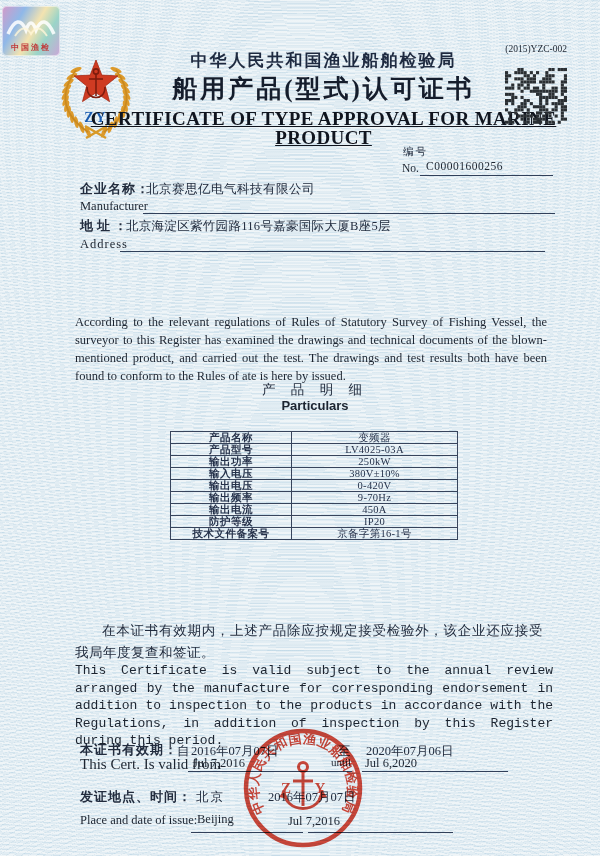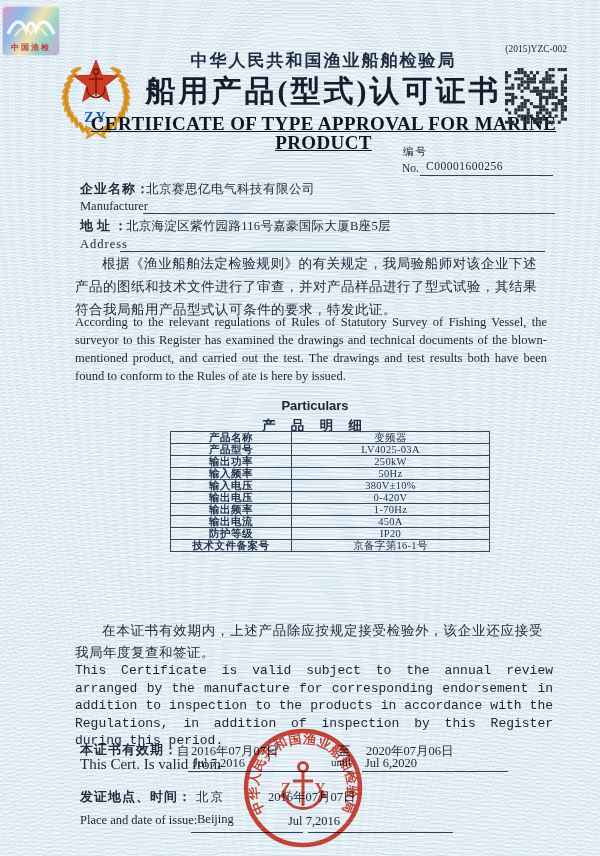--- a/index.html
+++ b/index.html
@@ -9,31 +9,31 @@
     background-image:
       repeating-radial-gradient(ellipse 130% 45% at 50% -12%, rgba(125,175,205,.16) 0 1px, rgba(255,255,255,0) 1px 5px),
       repeating-radial-gradient(ellipse 130% 45% at 50% 112%, rgba(125,175,205,.14) 0 1px, rgba(255,255,255,0) 1px 6px),
       repeating-linear-gradient(2deg, rgba(255,255,255,.25) 0 2px, rgba(205,225,238,.25) 2px 4px);
     font-family:"Liberation Serif","DejaVu Serif",serif;
     color:#1f2a3d;
   }
   .abs{position:absolute;}
   .zh{color:#222c3e;}
   .en{color:#1c2430;}
-  .b{font-weight:bold;margin-top:36px;}
+  .b{font-weight:normal;}
   .rule{position:absolute;border-bottom:1.4px solid #31405a;height:0;}
   .hdr{position:absolute;left:55px;right:8px;top:52px;text-align:center;line-height:1;}
   .hdr .l1{font-size:17px;letter-spacing:2px;font-weight:bold;color:#1e2a40;}
   .hdr .l2{font-size:9px;font-weight:bold;letter-spacing:.2px;margin-top:9px;color:#17202f;}
-  .hdr .l3{font-size:30px;font-weight:bold;letter-spacing:3px;margin-top:7px;color:#151d2c;}
+  .hdr .l3{font-size:25px;font-weight:bold;letter-spacing:3px;margin-top:7px;color:#151d2c;}
   .hdr .l4{font-size:19px;font-weight:bold;letter-spacing:.4px;margin-top:8px;color:#10151f;text-decoration:underline;}
   .para{position:absolute;text-align:justify;}
   .para.zh{font-size:13.5px;line-height:23px;text-indent:2em;letter-spacing:.5px;}
   .para.en{font-size:12.5px;line-height:18px;}
-  table.part{position:absolute;left:170px;top:431px;width:320px;border-collapse:collapse;}
+  table.part{position:absolute;left:170px;top:431px;width:288px;border-collapse:collapse;}
   table.part td{border:1.2px solid #37445c;font-size:10.5px;line-height:11px;height:11px;padding:0;
     text-align:center;color:#25314a;font-weight:bold;letter-spacing:.5px;}
   table.part td.v{font-weight:normal;letter-spacing:.3px;}
   .lbl{font-size:13px;font-weight:bold;letter-spacing:1px;}
   .val{font-size:12.5px;}
   .small{font-size:10.5px;}
   .stamp,.holo,.emblem,.bar{pointer-events:none;}
 </style>
 </head>
 <body>
@@ -288,21 +288,20 @@
   <div class="abs zh lbl" style="left:80px;top:180px;">企业名称：</div>
   <div class="abs zh val" style="left:146px;top:181px;letter-spacing:.5px;">北京赛思亿电气科技有限公司</div>
   <div class="abs en" style="left:80px;top:199px;font-size:12.5px;">Manufacturer</div>
   <div class="rule" style="left:143px;top:213px;width:412px;"></div>
 
   <div class="abs zh lbl" style="left:80px;top:217px;letter-spacing:4px;">地址：</div>
   <div class="abs zh val" style="left:126px;top:218px;letter-spacing:.3px;">北京海淀区紫竹园路116号嘉豪国际大厦B座5层</div>
   <div class="abs en" style="left:80px;top:237px;font-size:12.5px;letter-spacing:1px;text-align:right;">Address</div>
   <div class="rule" style="left:120px;top:251px;width:425px;"></div>
 
-  <div class="para zh" style="left:75px;top:252px;width:462px;">根据《渔业船舶法定检验规则》的有关规定，我局验船师对该企业下述产品的图纸和技术文件进行了审查，并对产品样品进行了型式试验，其结果符合我局船用产品型式认可条件的要求，特发此证。</div>
   <div class="para en" style="left:75px;top:313px;width:472px;">According to the relevant regulations of Rules of Statutory Survey of Fishing Vessel, the surveyor to this Register has examined the drawings and technical documents of the blown-mentioned product, and carried out the test. The drawings and test results both have been found to conform to the Rules of ate is here by issued.</div>
 
   <div class="abs zh b" style="left:30px;right:0;top:381px;text-align:center;font-size:13.5px;letter-spacing:6px;">产 品 明 细</div>
   <div class="abs" style="left:30px;right:0;top:398px;text-align:center;font-size:13px;font-weight:bold;
               font-family:'Liberation Sans','DejaVu Sans',sans-serif;color:#1c2430;">Particulars</div>
 
   <table class="part">
     <tbody>
         <tr>
           <td style="width:120px">产品名称</td>
@@ -310,34 +309,30 @@
         </tr>
     <tr>
           <td>产品型号</td>
           <td class="v">LV4025-03A</td>
         </tr>
     <tr>
           <td>输出功率</td>
           <td class="v">250kW</td>
         </tr>
     <tr>
-          <td>输入频率</td>
-          <td class="v">50Hz</td>
-        </tr>
-    <tr>
           <td>输入电压</td>
           <td class="v">380V±10%</td>
         </tr>
     <tr>
           <td>输出电压</td>
           <td class="v">0-420V</td>
         </tr>
     <tr>
           <td>输出频率</td>
-          <td class="v">1-70Hz</td>
+          <td class="v">9-70Hz</td>
         </tr>
     <tr>
           <td>输出电流</td>
           <td class="v">450A</td>
         </tr>
     <tr>
           <td>防护等级</td>
           <td class="v">IP20</td>
         </tr>
     <tr>

